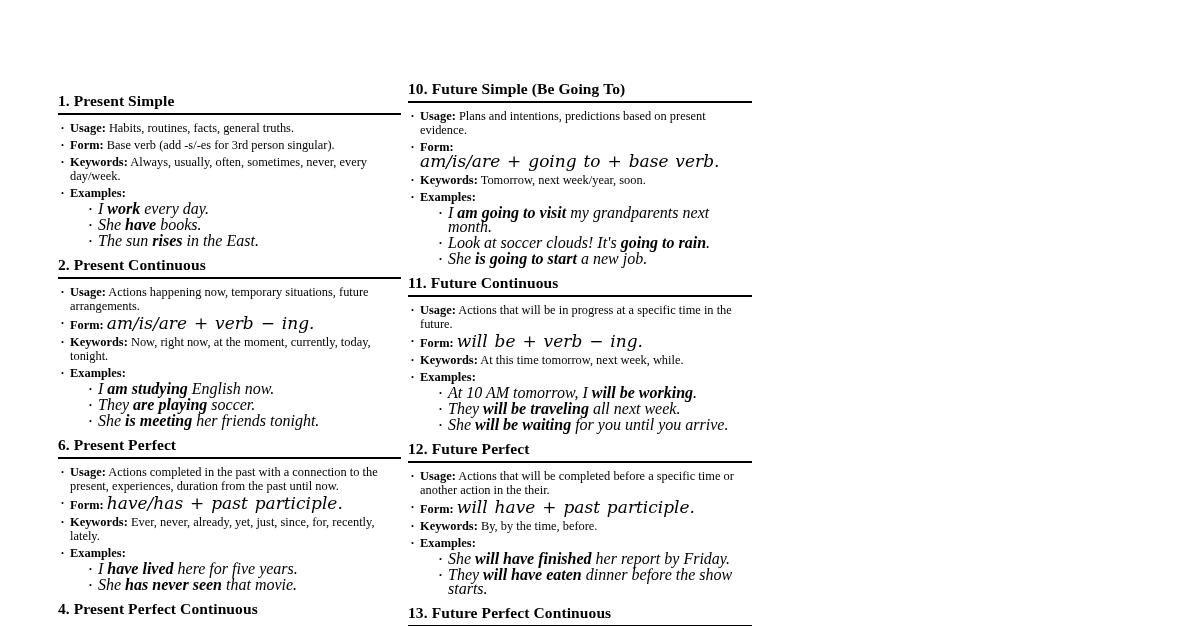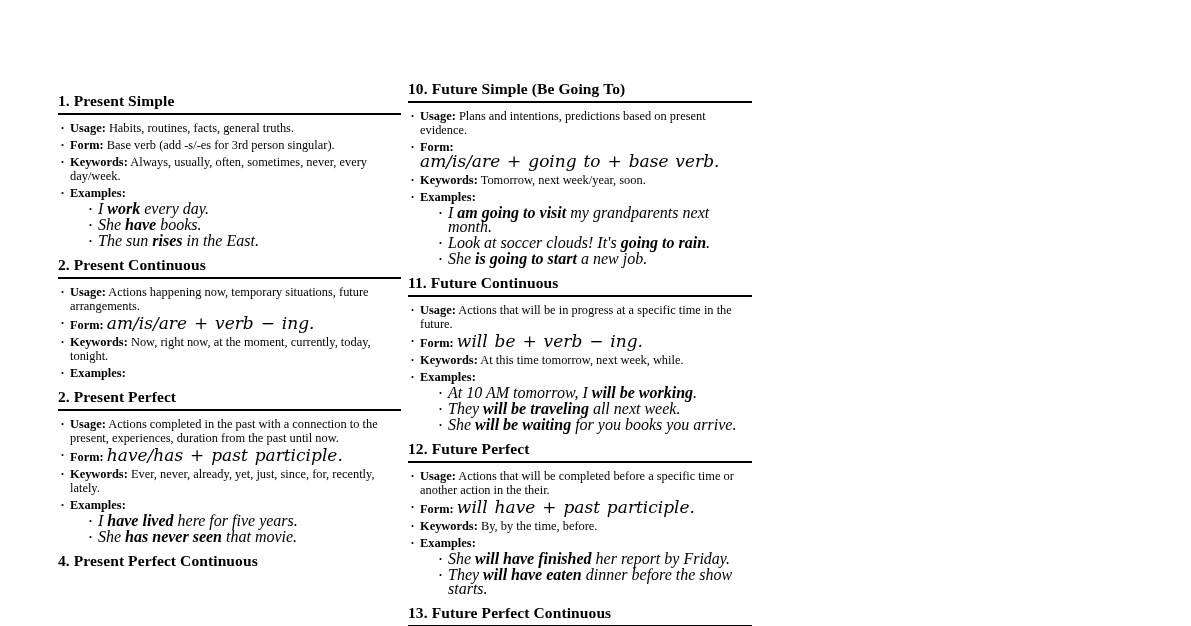--- a/index.html
+++ b/index.html
@@ -93,26 +93,30 @@
         </ul>
   </section>
 
   <section class="section">
     <h2 class="section-title">2. Present Continuous</h2>
     <div class="section-rule"></div>
     <ul class="blist">
           <li><span class="lbl">Usage:</span> <span>Actions happening now, temporary situations, future arrangements.</span></li>
           <li><span class="lbl">Form:</span> <span class="math">am/is/are + verb − ing.</span></li>
           <li><span class="lbl">Keywords:</span> <span>Now, right now, at the moment, currently, today, tonight.</span></li>
-          <li><span class="lbl">Examples:</span> </li>
+          <li><span class="lbl">Examples:</span> <ul class="sublist">
+              <li><span>I </span><b>am studying</b><span> English now.</span></li>
+              <li><span>They </span><b>are playing</b><span> soccer.</span></li>
+              <li><span>She </span><b>is meeting</b><span> her friends tonight.</span></li>
+            </ul></li>
         </ul>
   </section>
 
   <section class="section">
-    <h2 class="section-title">2. Present Perfect</h2>
+    <h2 class="section-title">6. Present Perfect</h2>
     <div class="section-rule"></div>
     <ul class="blist">
           <li><span class="lbl">Usage:</span> <span>Actions completed in the past with a connection to the present, experiences, duration from the past until now.</span></li>
           <li><span class="lbl">Form:</span> <span class="math">have/has + past participle.</span></li>
           <li><span class="lbl">Keywords:</span> <span>Ever, never, already, yet, just, since, for, recently, lately.</span></li>
           <li><span class="lbl">Examples:</span> <ul class="sublist">
               <li><span>I </span><b>have lived</b><span> here for five years.</span></li>
               <li><span>She </span><b>has never seen</b><span> that movie.</span></li>
             </ul></li>
         </ul>
@@ -143,21 +147,21 @@
   <section class="section">
     <h2 class="section-title">11. Future Continuous</h2>
     <div class="section-rule"></div>
     <ul class="blist">
           <li><span class="lbl">Usage:</span> <span>Actions that will be in progress at a specific time in the future.</span></li>
           <li><span class="lbl">Form:</span> <span class="math">will be + verb − ing.</span></li>
           <li><span class="lbl">Keywords:</span> <span>At this time tomorrow, next week, while.</span></li>
           <li><span class="lbl">Examples:</span> <ul class="sublist">
               <li><span>At 10 AM tomorrow, I </span><b>will be working</b><span>.</span></li>
               <li><span>They </span><b>will be traveling</b><span> all next week.</span></li>
-              <li><span>She </span><b>will be waiting</b><span> for you books you arrive.</span></li>
+              <li><span>She </span><b>will be waiting</b><span> for you until you arrive.</span></li>
             </ul></li>
         </ul>
   </section>
 
   <section class="section">
     <h2 class="section-title">12. Future Perfect</h2>
     <div class="section-rule"></div>
     <ul class="blist">
           <li><span class="lbl">Usage:</span> <span>Actions that will be completed before a specific time or another action in the their.</span></li>
           <li><span class="lbl">Form:</span> <span class="math">will have + past participle.</span></li>

